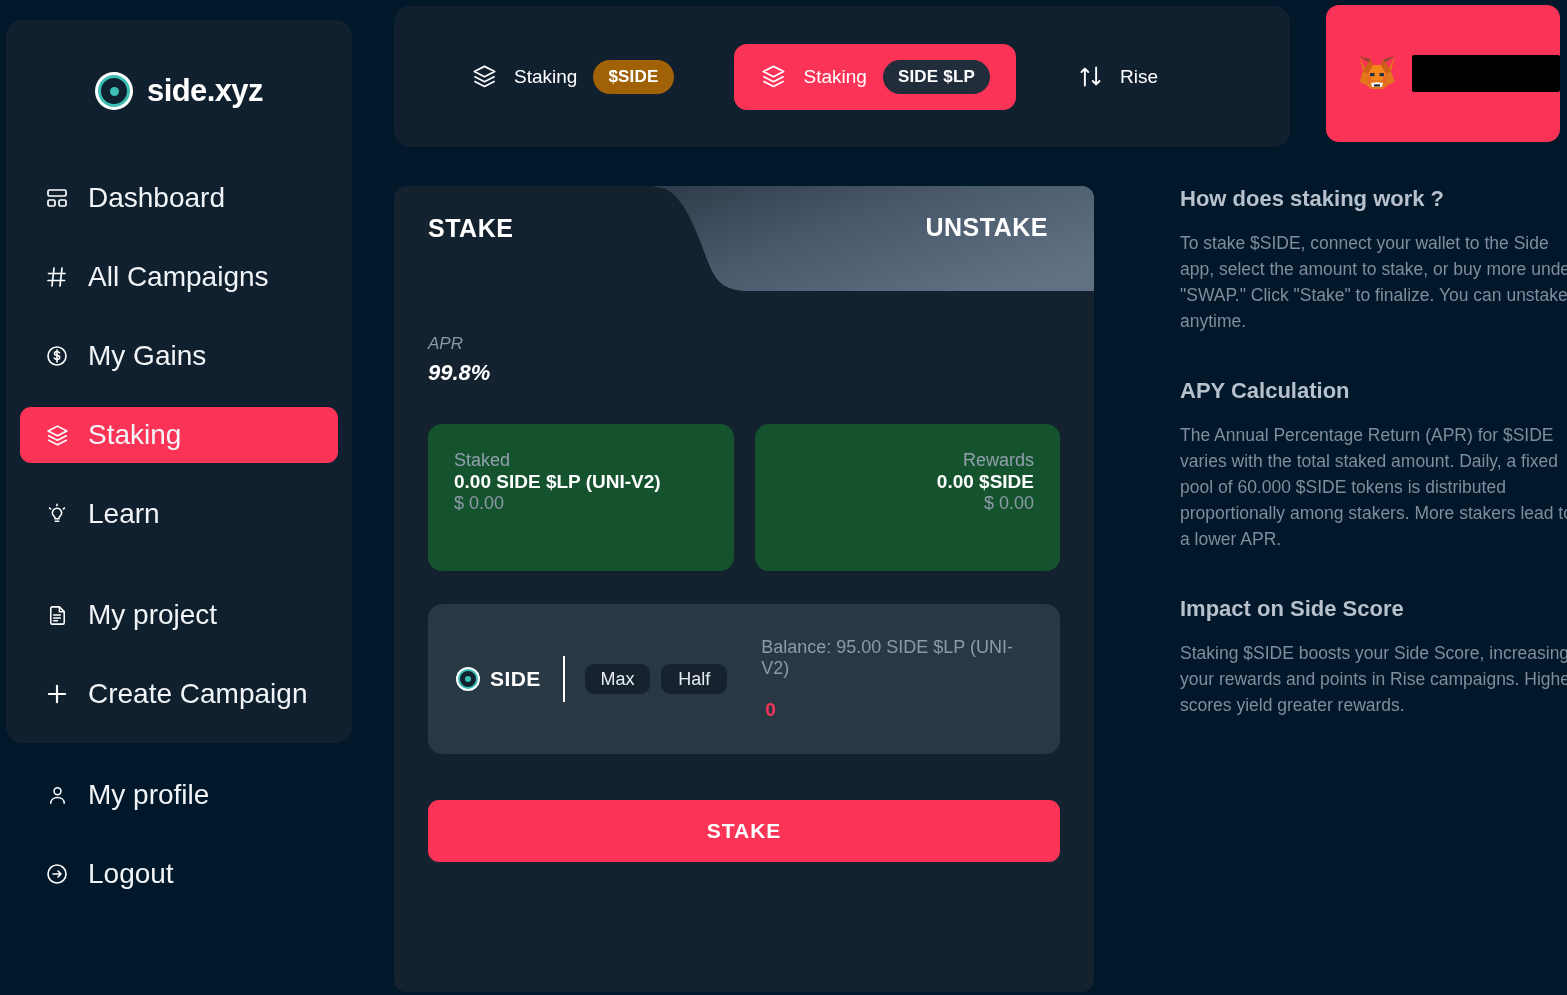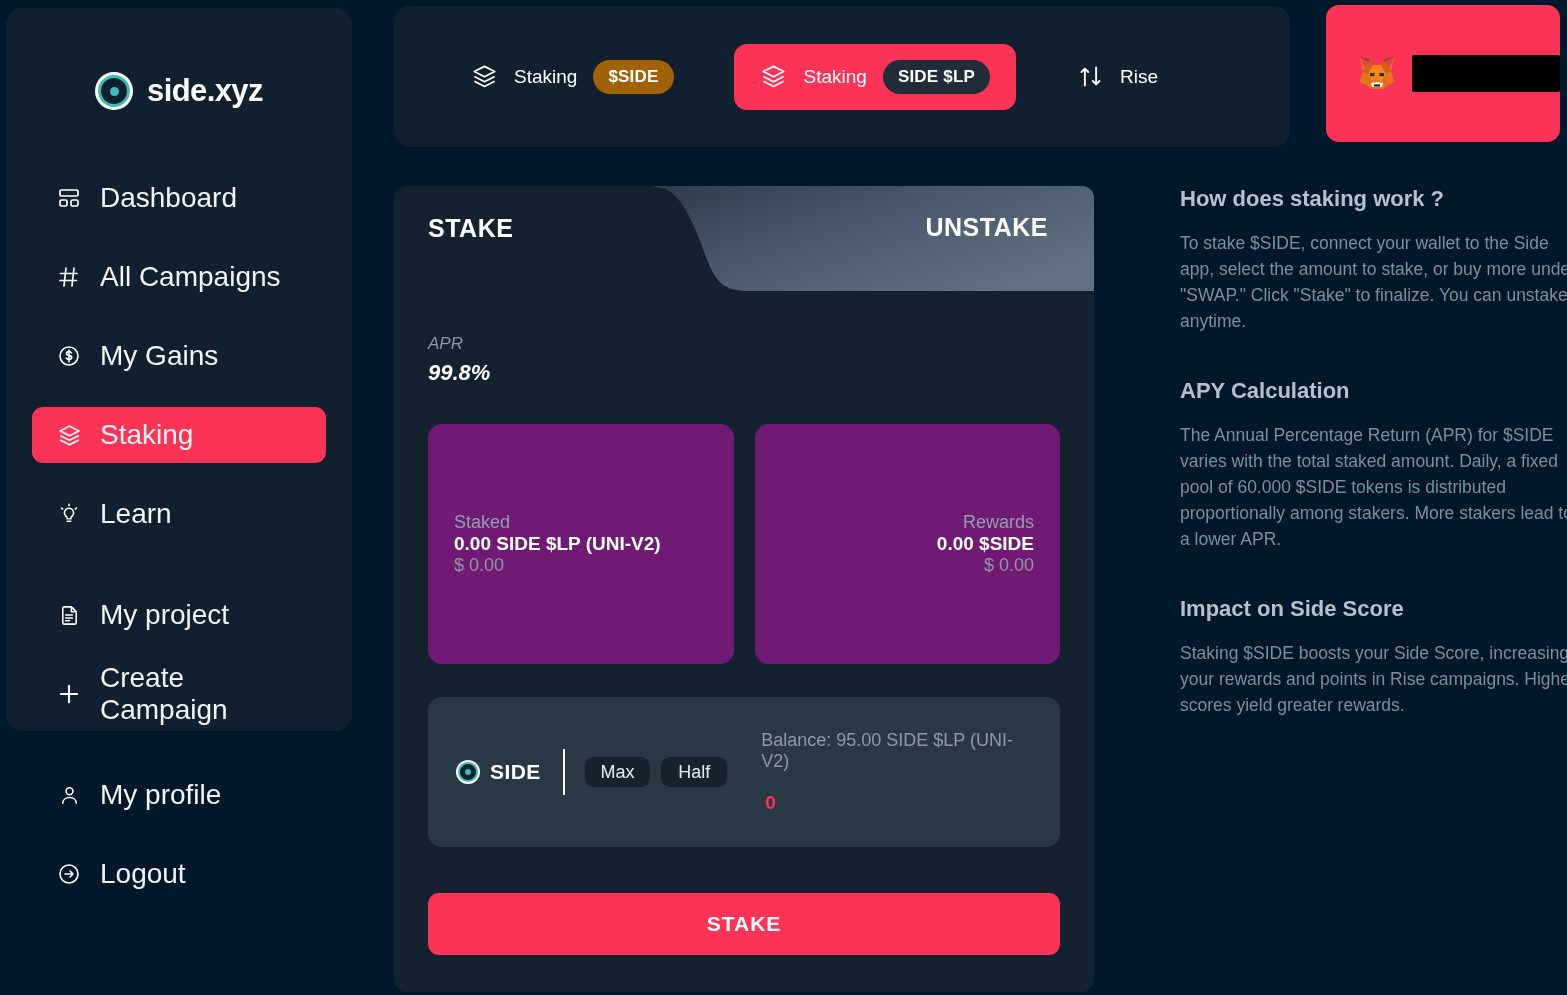--- a/index.html
+++ b/index.html
@@ -11,25 +11,25 @@
   }
   .app {
     position: relative;
     width: 1567px; height: 995px;
     background: #01172a;
   }
 
   
   .sidebar {
     position: absolute;
-    left: 6px; top: 8px;
+    left: 6px; top: 20px;
     width: 346px; height: 723px;
     background: #11202e;
     border-radius: 16px;
-    padding: 12px;
+    padding: 0;
   }
   .logo-row {
     display: flex; align-items: center; justify-content: center;
     gap: 14px;
     margin-top: 52px;
   }
   .logo-eye {
     width: 38px; height: 38px; border-radius: 50%;
     background: #ffffff;
     display: flex; align-items: center; justify-content: center;
@@ -154,25 +154,25 @@
   .apr-wrap { margin: 43px 0 0 34px; font-style: italic; }
   .apr-label { color: #8b98a6; font-size: 17px; margin-bottom: 6px; }
   .apr-value { color: #ffffff; font-size: 22px; font-weight: 700; }
 
   .stats {
     display: flex; gap: 21px;
     margin: 38px 34px 0 34px;
   }
   .stat {
     flex: 1;
-    background: #701a75;
+    background: #14532d;
     border-radius: 14px;
-    height: 240px;
+    height: 147px;
     padding: 26px 26px;
-    display: flex; flex-direction: column; justify-content: center;
+    display: flex; flex-direction: column; justify-content: flex-start;
   }
   .stat.left { align-items: flex-start; }
   .stat.right { align-items: flex-end; }
   .stat-title { color: #93a0ae; font-size: 18px; }
   .stat-main { color: #ffffff; font-size: 19px; font-weight: 700; }
   .stat-sub { color: #8d99a7; font-size: 18px; }
 
   .inputcard {
     margin: 33px 34px 0 34px;
     background: #293845;

